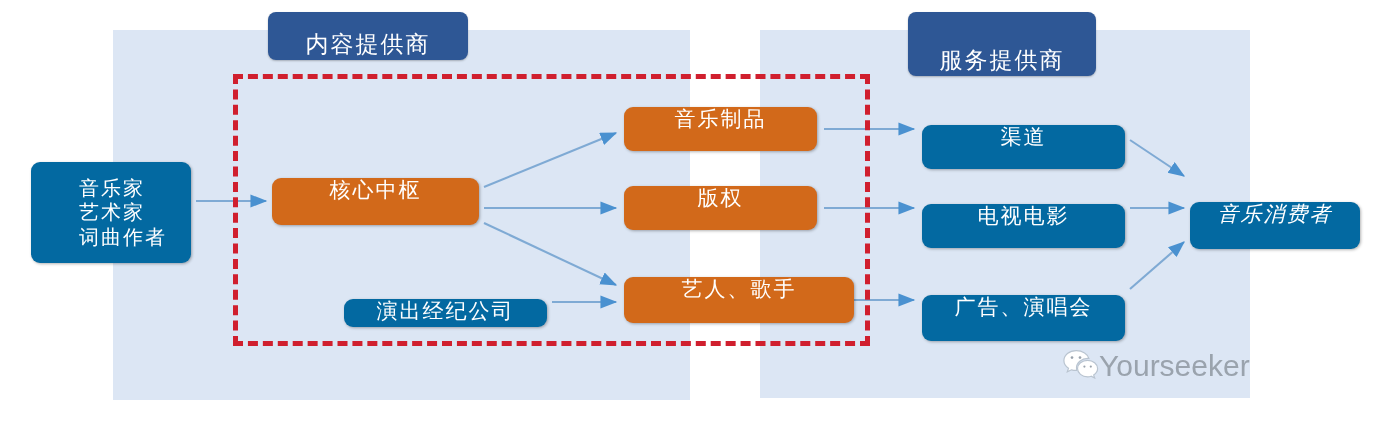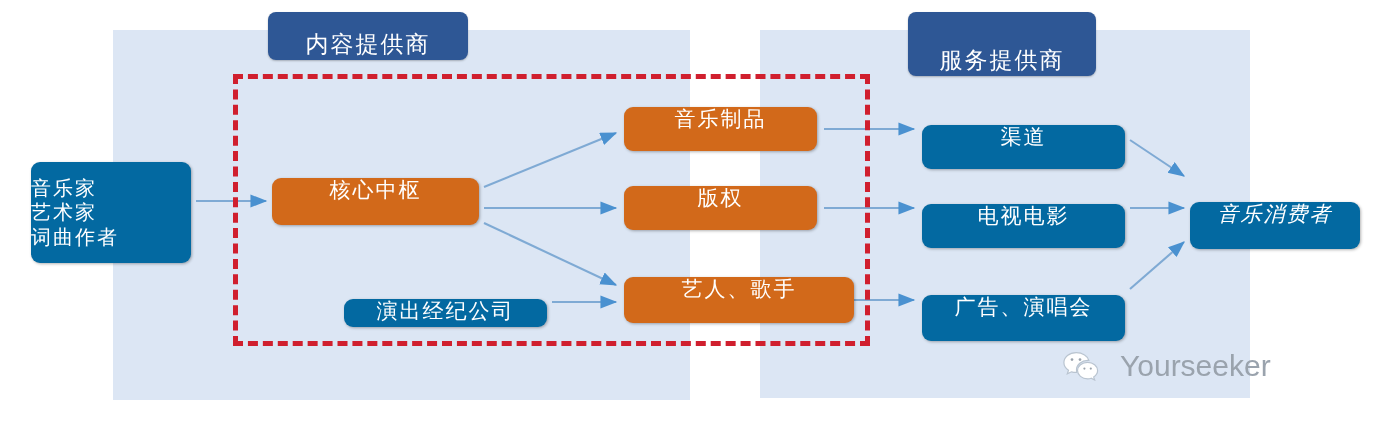--- a/index.html
+++ b/index.html
@@ -41,21 +41,21 @@
     text-align:center;
     color:#ffffff;
     font-size:21px;letter-spacing:2px;line-height:1.22;
     font-family:"DejaVu Serif","Liberation Serif",serif;
     box-shadow:1px 1px 3px rgba(0,0,0,.3);
     box-sizing:border-box;
   }
   .node.gray{background:#0369a1;margin-top:18px;}
   .node.orange{background:#d2691a;}
 
-  #n-creators   {left:31px;  top:144px; width:160px;height:101px;flex-direction:column;font-size:20px;}
+  #n-creators   {left:31px;  top:144px; width:160px;height:101px;flex-direction:column;font-size:20px;padding-left:48px;}
   #n-record     {left:272px; top:178px; width:207px;height:47px;}
   #n-agency     {left:344px; top:281px; width:203px;height:28px;}
   #n-products   {left:624px; top:107px; width:193px;height:44px;}
   #n-copyright  {left:624px; top:186px; width:193px;height:44px;}
   #n-artists    {left:624px; top:277px; width:230px;height:46px;}
   #n-channel    {left:922px; top:107px; width:203px;height:44px;}
   #n-tvfilm     {left:922px; top:186px; width:203px;height:44px;}
   #n-adconcert  {left:922px; top:277px; width:203px;height:46px;}
   #n-consumers  {left:1190px;top:184px; width:170px;height:47px;font-style:italic;}
 
@@ -73,21 +73,21 @@
   #focus-box{
     position:absolute;left:233px;top:74px;width:637px;height:272px;
     border:5px dashed #d01f2e;
     box-sizing:border-box;
     background:transparent;
   }
 
   
   #watermark{
     position:absolute;left:1063px;top:349px;
-    display:flex;align-items:center;gap:21px;
+    display:flex;gap:0;
     color:#9aa3ad;font-size:30px;
     font-family:"Liberation Sans","DejaVu Sans",sans-serif;
   }
   #watermark svg{display:block;}
 </style>
 </head>
 <body>
 
 <div id="stage">
 

